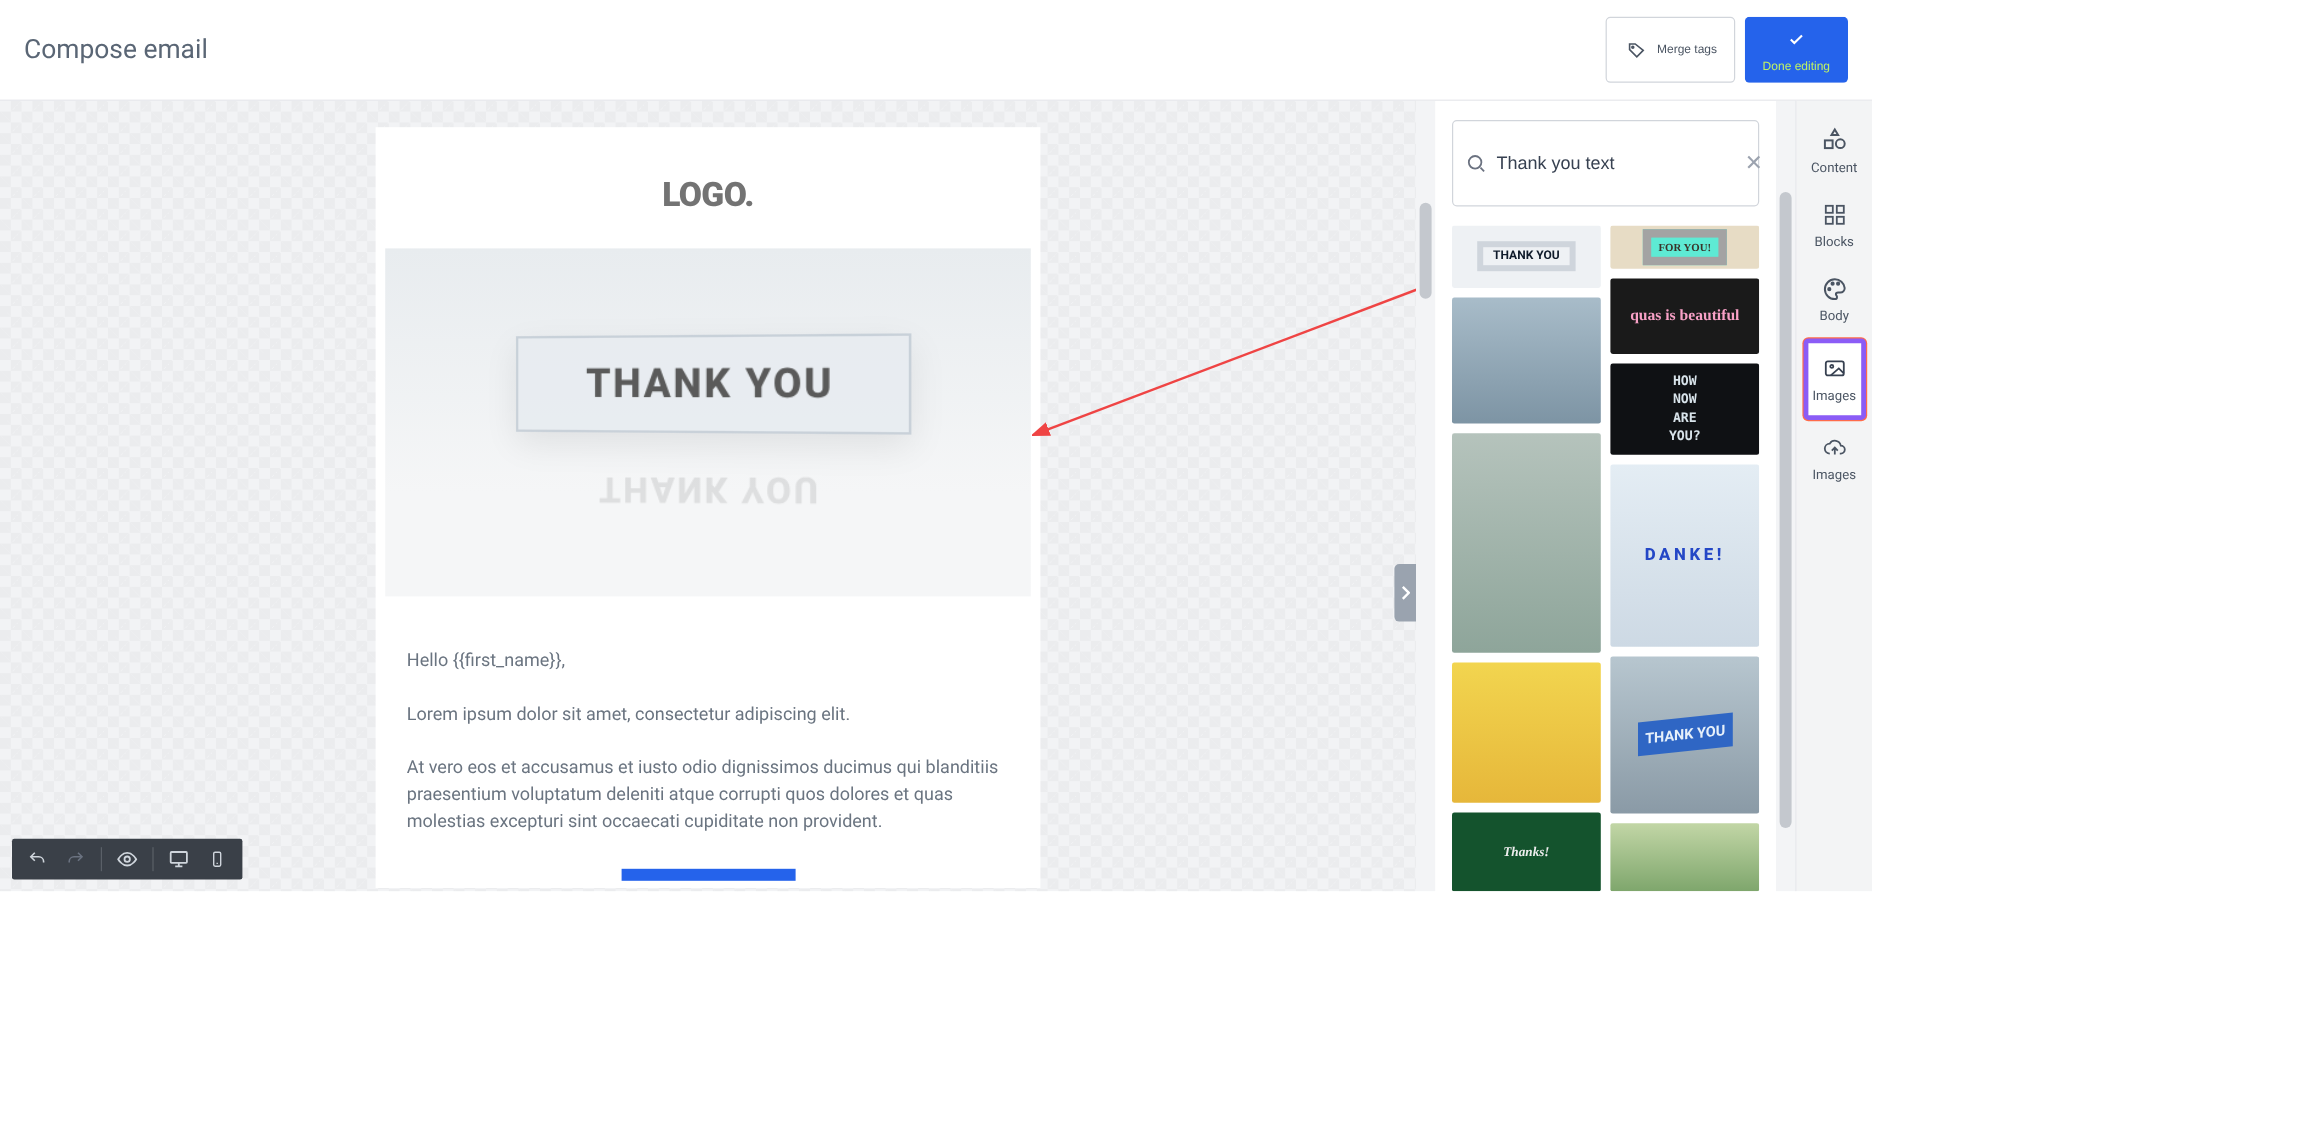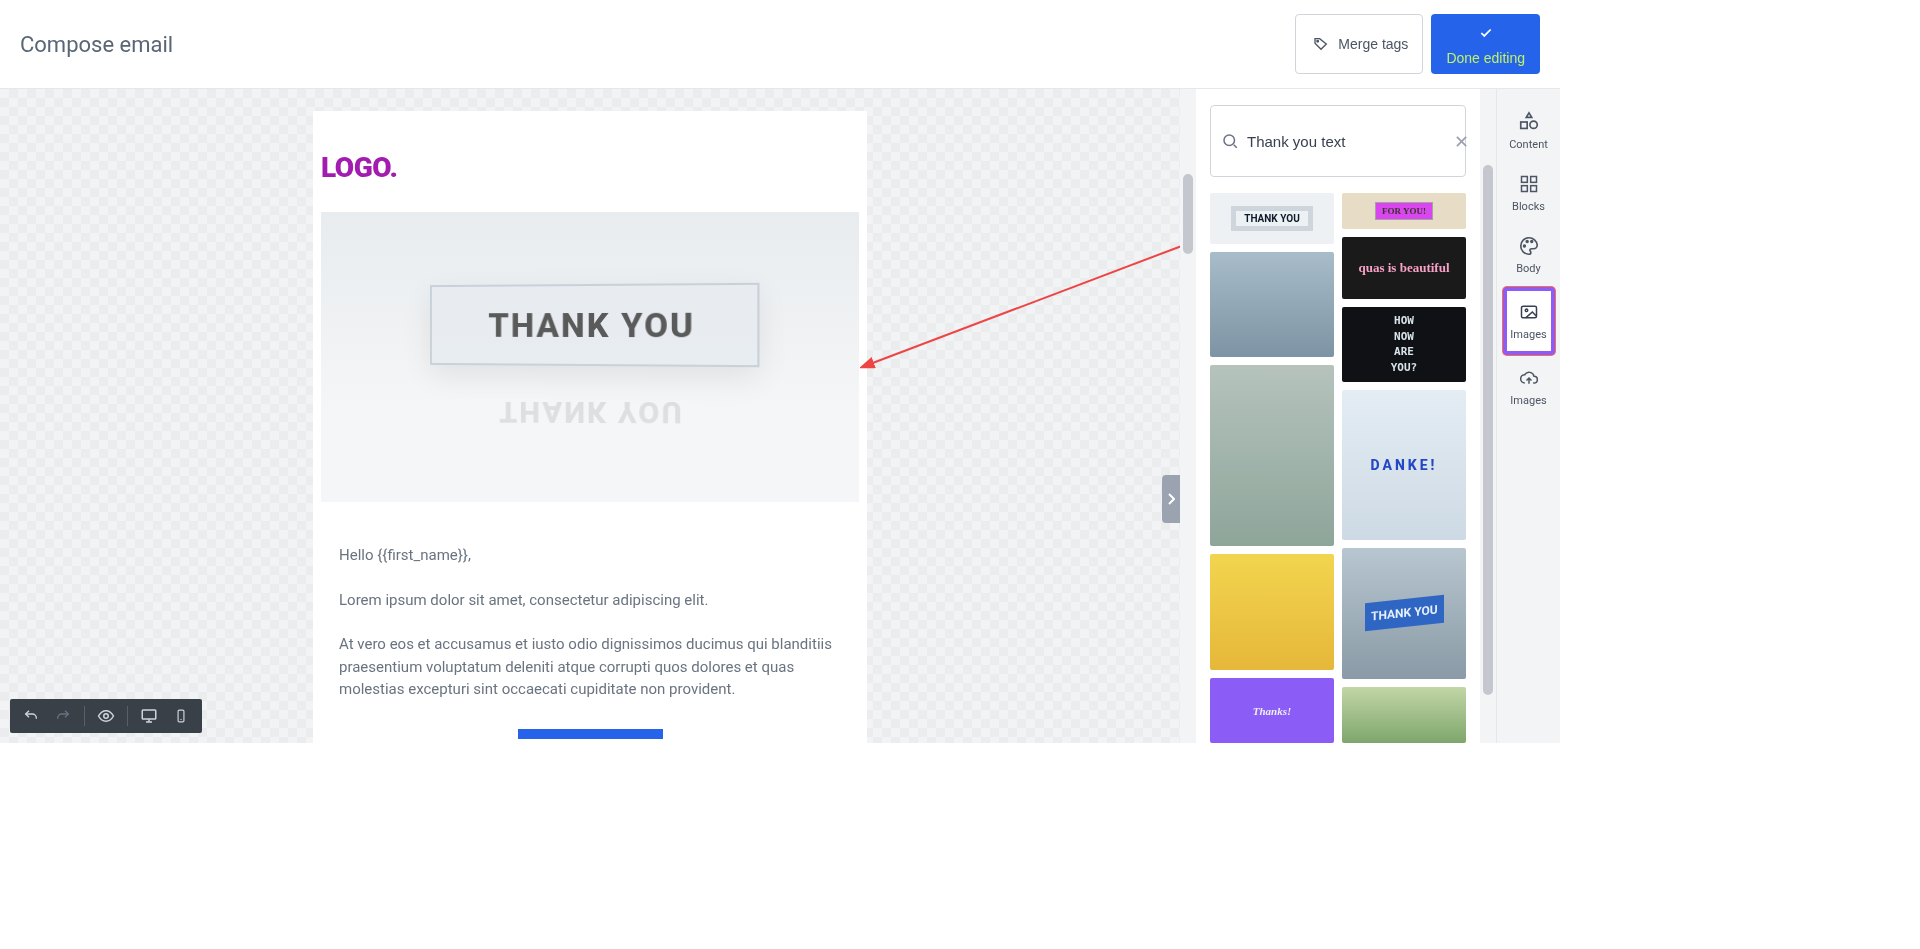--- a/index.html
+++ b/index.html
@@ -3,31 +3,31 @@
 <meta charset="utf-8">
 <style>
 * { margin: 0; padding: 0; box-sizing: border-box; }
 body { font-family: -apple-system, BlinkMacSystemFont, "Segoe UI", Roboto, sans-serif; background: #fff; overflow: hidden; }
 .app { display: flex; flex-direction: column; height: 743px; width: 1560px; }
 
 
 .header { display: flex; align-items: center; justify-content: space-between; padding: 14px 20px; border-bottom: 1px solid #e5e7eb; }
 .header-title { font-size: 22px; font-weight: 400; color: #5a6675; }
 .header-actions { display: flex; gap: 8px; }
-.btn { display: inline-flex; align-items: center; gap: 6px; padding: 7px 14px; border-radius: 4px; font-size: 14px; cursor: pointer; border: 1px solid transparent; }
+.btn { display: inline-flex; align-items: center; gap: 6px; padding: 7px 14px; border-radius: 4px; font-size: 10px; cursor: pointer; border: 1px solid transparent; }
 .btn-outline { background: #fff; border: 1px solid #d1d5db; color: #4b5563; }
 .btn-primary { background: #2563eb; color: #bef264; flex-direction: column; }
 
 
 .main { display: flex; flex: 1; overflow: hidden; position: relative; }
 .canvas-area { flex: 1; position: relative; overflow: hidden; background-image: linear-gradient(45deg,#f0f0f0 25%,transparent 25%),linear-gradient(-45deg,#f0f0f0 25%,transparent 25%),linear-gradient(45deg,transparent 75%,#f0f0f0 75%),linear-gradient(-45deg,transparent 75%,#f0f0f0 75%); background-size: 18px 18px; background-position: 0 0,0 9px,9px -9px,-9px 0; }
 .canvas-gray { position: absolute; inset: 0; background: rgba(229,231,235,0.5); }
 
 .email-canvas { position: relative; margin: 22px auto 0; width: 554px; background: #fff; padding: 40px 8px 0; }
-.email-logo { text-align: left; font-size: 28px; font-weight: 900; color: #a21caf; letter-spacing: -0.5px; margin-bottom: 28px; }
+.email-logo { text-align: center; font-size: 28px; font-weight: 900; color: #737373; letter-spacing: -0.5px; margin-bottom: 28px; }
 .hero-image { width: 538px; height: 290px; background: linear-gradient(180deg,#e8ecef 0%,#f5f6f7 70%); display: flex; flex-direction: column; align-items: center; justify-content: center; margin: 0 auto 42px; position: relative; overflow: hidden; }
 .glass-block { width: 330px; height: 82px; background: rgba(230,235,240,0.85); border: 2px solid rgba(180,190,200,0.6); display: flex; align-items: center; justify-content: center; transform: perspective(400px) rotateY(-4deg); box-shadow: 0 10px 30px rgba(0,0,0,0.08); }
 .glass-text { font-size: 34px; font-weight: 800; color: #5a5a5a; letter-spacing: 2px; }
 .glass-reflection { transform: perspective(400px) rotateY(-4deg) scaleY(-1); opacity: 0.15; margin-top: 4px; width: 330px; height: 60px; display: flex; align-items: flex-start; justify-content: center; }
 .glass-reflection .glass-text { font-size: 30px; }
 .email-body { padding: 0 18px; color: #6a7480; font-size: 15px; line-height: 1.5; }
 .email-body p { margin-bottom: 22px; }
 .cta-row { text-align: center; margin-top: 20px; }
 .cta-btn { display: inline-block; width: 145px; height: 10px; background: #2563eb; }
 
@@ -46,23 +46,23 @@
 .search-clear { color: #9ca3af; cursor: pointer; font-size: 18px; }
 .masonry { flex: 1; display: flex; gap: 8px; overflow: hidden; }
 .mcol { flex: 1; display: flex; flex-direction: column; gap: 8px; }
 .thumb { background: #d1d5db; border-radius: 2px; display: flex; align-items: center; justify-content: center; text-align: center; font-size: 11px; font-weight: 700; color: #374151; cursor: pointer; overflow: hidden; position: relative; }
 .t1 { height: 52px; background: #eef1f4; }
 .t1 .inner { border: 5px solid #cfd5dc; padding: 2px 8px; font-size: 10px; color: #0f1b2b; }
 .t2 { height: 106px; background: linear-gradient(#a8bcc9,#7d94a4); }
 .t3 { height: 100px; background: linear-gradient(#dfe8ec,#c9d6dc); color: #38c4c0; }
 .t4 { height: 184px; background: linear-gradient(#b5c3bc,#8ea59a); }
 .t5 { height: 118px; background: linear-gradient(#f2d54f,#e6b73a); }
-.t6 { height: 66px; background: #8b5cf6; color: #eee; font-style: italic; font-family: cursive; }
+.t6 { height: 66px; background: #14532d; color: #eee; font-style: italic; font-family: cursive; }
 .r1 { height: 42px; background: #e7dcc5; }
-.r1 .inner { background: #d946ef; border: 1px solid #a3a3a3; padding: 3px 6px; font-size: 9px; color: #3a342a; font-family: cursive; }
+.r1 .inner { background: #5eead4; border: 7px solid #a3a3a3; padding: 3px 6px; font-size: 9px; color: #3a342a; font-family: cursive; }
 .r2 { height: 72px; background: #1a1a1a; color: #f8a0c6; font-family: cursive; font-size: 13px; line-height: 1.1; }
 .r3 { height: 88px; background: #0f1114; color: #d8e3ea; font-size: 11px; line-height: 1.4; font-family: monospace; }
 .r4 { height: 176px; background: linear-gradient(#e4edf4,#cdd9e4); color: #2447c6; letter-spacing: 3px; font-size: 14px; font-weight: 800; }
 .r5 { height: 152px; background: linear-gradient(#b7c6cf,#8a9aa6); }
 .r5 .flag { background: #2f66c4; color: #e6f0fa; padding: 8px 6px; font-size: 12px; line-height: 1; transform: skewY(-6deg); }
 .r6 { height: 66px; background: linear-gradient(#c2d6a6,#7ea66c); }
 
 
 .sidebar { width: 64px; background: #f3f4f5; border-left: 1px solid #e5e7eb; display: flex; flex-direction: column; align-items: center; padding-top: 12px; gap: 2px; }
 .side-item { width: 52px; display: flex; flex-direction: column; align-items: center; gap: 5px; padding: 10px 0; font-size: 11px; color: #4b5563; cursor: pointer; border-radius: 4px; }

